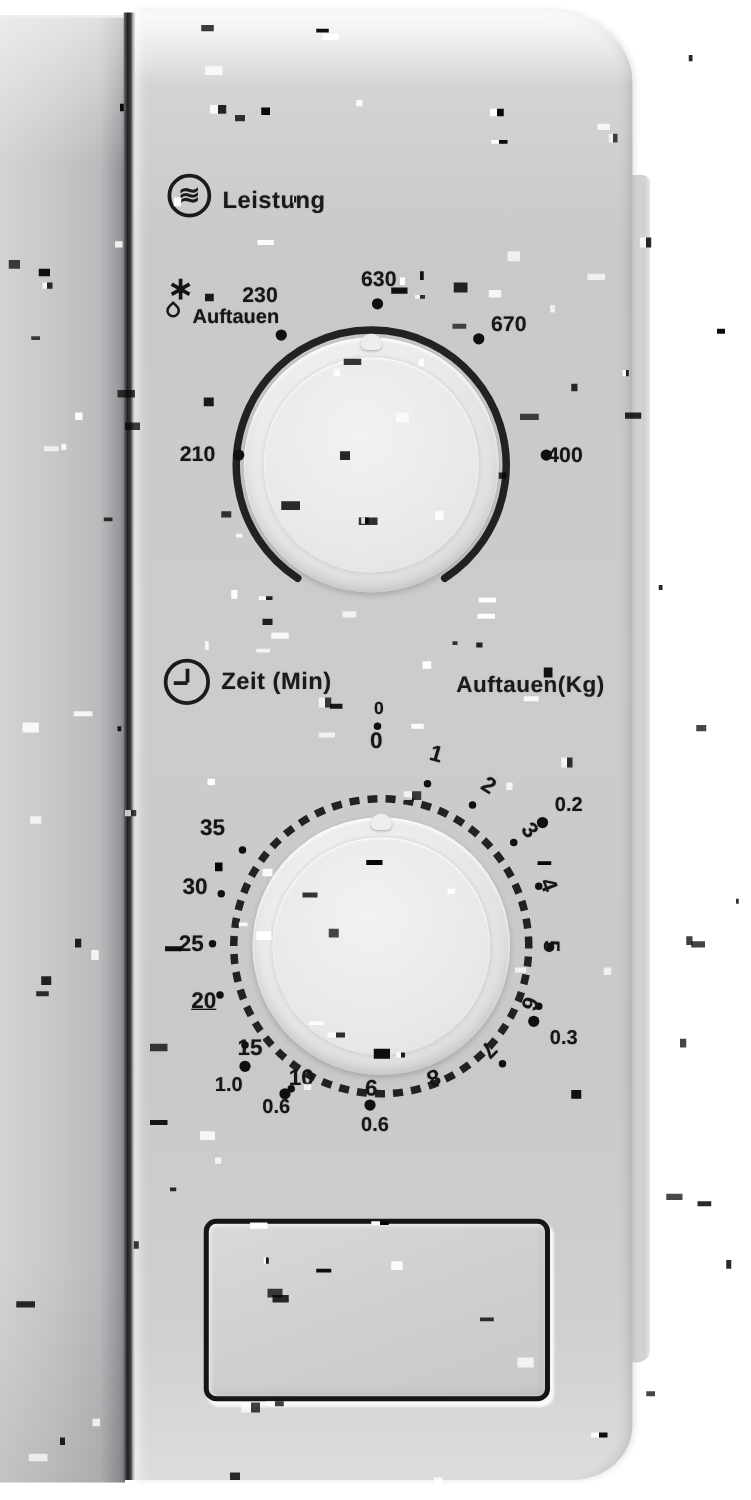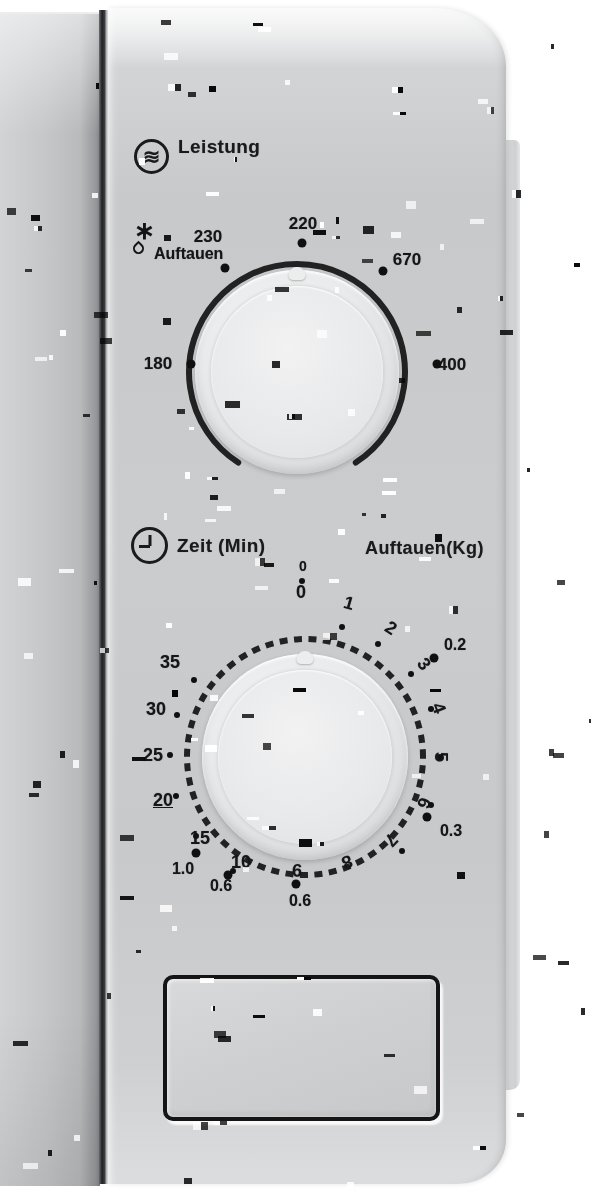--- a/index.html
+++ b/index.html
@@ -40,21 +40,21 @@
 
   
   .icon-circle{border:3px solid #1b1b1b;border-radius:50%;color:#1b1b1b;
     display:flex;align-items:center;justify-content:center;box-sizing:border-box}
   #power-icon{left:134px;top:139px;width:35px;height:35px;font-size:21px;font-weight:bold;line-height:1}
   #clock-icon{left:131px;top:527px;width:37px;height:37px}
   .clock-hand-m{position:absolute;left:50%;top:15%;width:3px;height:36%;background:#1b1b1b;transform:translateX(-50%)}
   .clock-hand-h{position:absolute;left:17%;top:47%;width:34%;height:3px;background:#1b1b1b}
   .heading{position:absolute;transform:translateY(-50%);font-weight:bold;color:#1a1a1a;
     letter-spacing:.4px;text-shadow:0 0 1px rgba(25,25,25,.35);white-space:nowrap}
-  #power-heading{left:178px;top:147px;font-size:19px}
+  #power-heading{left:178px;top:161px;font-size:19px}
   #timer-heading{left:177px;top:546px;font-size:19px}
   #kg-heading{left:365px;top:548px;font-size:18px}
 
   
   .dial-label{position:absolute;transform:translate(-50%,-50%);font-weight:bold;color:#161616;
     text-shadow:0 0 1px rgba(20,20,20,.4);white-space:nowrap;line-height:1}
   .power-label{font-size:17px}
   .minute-label{font-size:18px}
   .kg-label{font-size:16px}
   .dot{position:absolute;background:#101010;border-radius:50%;transform:translate(-50%,-50%)}
@@ -132,23 +132,23 @@
   <div class="knob-nub"></div>
   <div class="knob-inner"></div>
 </div>
 <div class="knob" id="timer-knob">
   <div class="knob-nub"></div>
   <div class="knob-inner"></div>
 </div>
 
 <div id="label-layers">
   <div id="power-labels">
-      <div class="dial-label power-label" style="left: 158px; top: 363px;">180</div>
+      <div class="dial-label power-label" style="left: 158px; top: 363px;">210</div>
       <div class="dial-label power-label" style="left: 208px; top: 236px;">230</div>
-      <div class="dial-label power-label" style="left: 303px; top: 223px;">220</div>
+      <div class="dial-label power-label" style="left: 303px; top: 223px;">630</div>
       <div class="dial-label power-label" style="left: 407px; top: 259px;">670</div>
       <div class="dial-label power-label" style="left: 452px; top: 364px;">400</div>
     </div>
   <div id="minute-labels">
       <div class="dial-label minute-label" style="left: 301px; top: 592px;">0</div>
       <div class="dial-label minute-label" style="left: 349px; top: 603px; transform: translate(-50%, -50%) rotate(16deg);">1</div>
       <div class="dial-label minute-label" style="left: 391px; top: 628px; transform: translate(-50%, -50%) rotate(33deg);">2</div>
       <div class="dial-label minute-label" style="left: 424px; top: 664px; transform: translate(-50%, -50%) rotate(52deg);">3</div>
       <div class="dial-label minute-label" style="left: 439px; top: 708px; transform: translate(-50%, -50%) rotate(69deg);">4</div>
       <div class="dial-label minute-label" style="left: 441px; top: 757px; transform: translate(-50%, -50%) rotate(90deg);">5</div>

